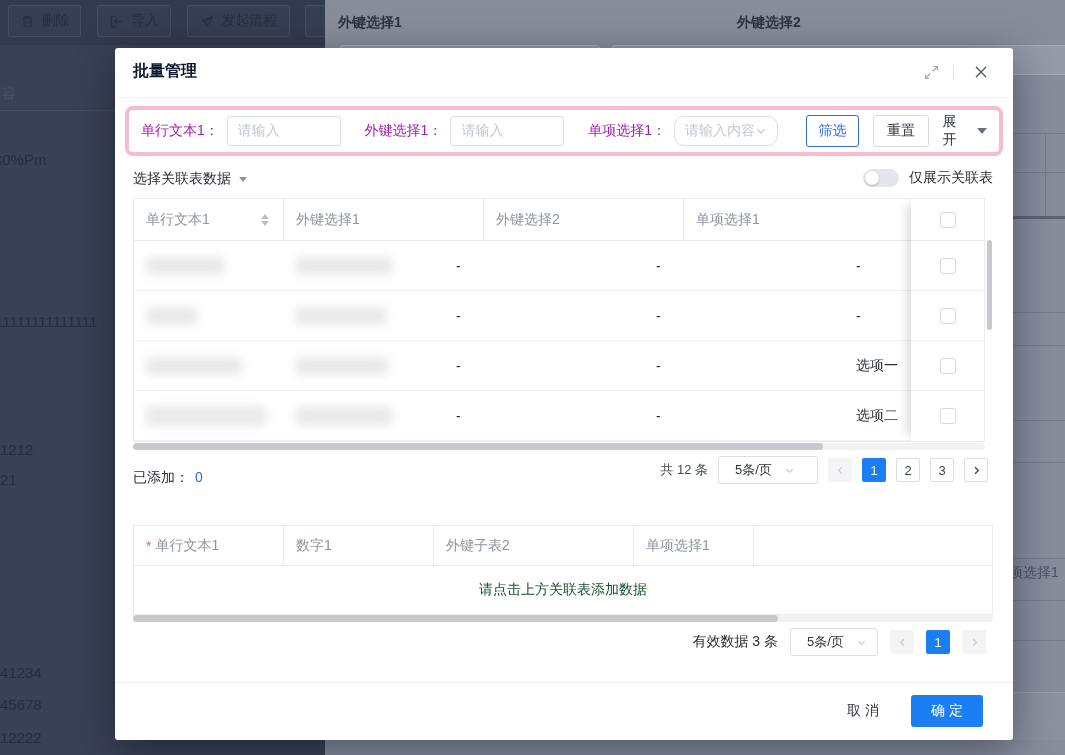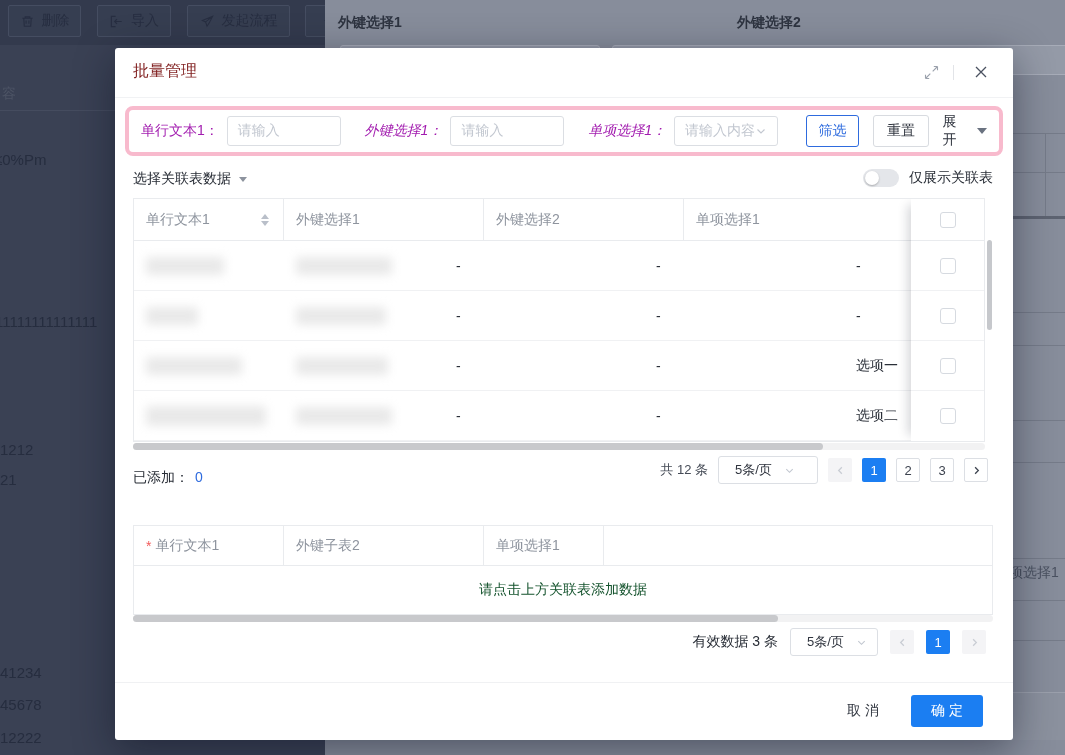--- a/index.html
+++ b/index.html
@@ -18,36 +18,36 @@
   .bg-input { position:absolute; top:45px; height:30px; background:#949aa7; border:1px solid #a7acb8; border-radius:3px; }
   .bg-row-line { position:absolute; left:0; width:740px; height:1px; background:#757b89; }
   .bg-dark-line { position:absolute; left:0; top:216px; width:740px; height:3px; background:#5d6371; }
   .bg-vline { position:absolute; left:720px; top:133px; width:1px; height:83px; background:#757b89; }
   .bg-cell-text { position:absolute; left:684px; top:564px; color:#4a5160; font-size:14px; white-space:nowrap; }
   .bg-footer-block { position:absolute; left:0; top:692px; width:740px; height:48px; background:#8b919e; border-top:1px solid #9ba0ac; }
 
   
   .modal { position:absolute; left:115px; top:48px; width:898px; height:692px; background:#fff; border-radius:3px;
            box-shadow:0 10px 40px rgba(8,14,30,.45); }
-  .m-title { position:absolute; left:18px; top:13px; font-size:16px; font-weight:normal; color:#7f1d1d; }
+  .m-title { position:absolute; left:18px; top:13px; font-size:16px; font-weight:bold; color:#0f172a; }
   .m-headline { position:absolute; left:0; top:49px; width:100%; height:1px; background:#f1f2f4; }
   .hicon { position:absolute; top:14px; width:20px; height:20px; display:flex; align-items:center; justify-content:center; cursor:pointer; }
   .hicon.expand { left:806px; color:#9ba1ac; }
   .hicon.close  { left:856px; color:#4a5160; }
   .hdiv { position:absolute; left:838px; top:17px; width:1px; height:15px; background:#e2e4e8; }
 
   
   .filter-bar { position:absolute; left:10px; top:58px; width:878px; height:50px; border:4px solid #f8bacd; border-radius:8px;
                 display:flex; align-items:center; padding:0 12px; background:#fff; }
   .f-label { font-size:14px; color:#a21caf; white-space:nowrap; }
   .f-input { width:115px; height:30px; border:1px solid #dbdee3; border-radius:3px; display:flex; align-items:center;
              padding:0 10px; margin-left:8px; }
   .f-input .ph { color:#c2c7d0; font-size:14px; white-space:nowrap; }
   .f-input .chev { margin-left:auto; color:#c2c7d0; }
-  .gap28 { margin-left:24px;font-style:italic; }
+  .gap28 { margin-left:24px; }
   .btn { height:32px; border-radius:3px; display:flex; align-items:center; justify-content:center; font-size:14px; background:#fff; cursor:pointer; }
   .btn-filter { width:54px; border:1px solid #2e6bde; color:#2e6bde; margin-left:28px; }
   .btn-reset  { width:56px; border:1px solid #d8dbe0; color:#30353f; margin-left:14px; }
   .expander { margin-left:14px; display:flex; align-items:center; gap:7px; font-size:14px; color:#30353f; cursor:pointer; }
   .tri-dn { width:0; height:0; border-left:5px solid transparent; border-right:5px solid transparent; border-top:6px solid #6a7280; }
 
   
   .rel-left { position:absolute; left:18px; top:122px; display:flex; align-items:center; gap:8px; font-size:14px; color:#272c35; cursor:pointer; }
   .rel-left .tri-dn { border-top-color:#8d939e; border-left-width:4px; border-right-width:4px; border-top-width:5px; }
   .rel-right { position:absolute; right:20px; top:121px; display:flex; align-items:center; gap:10px; }
@@ -200,21 +200,21 @@
   <div class="filter-bar">
     <span class="f-label">单行文本1：</span>
     <div class="f-input">
       <span class="ph">请输入</span>
     </div>
     <span class="f-label gap28">外键选择1：</span>
     <div class="f-input">
       <span class="ph">请输入</span>
     </div>
     <span class="f-label gap28">单项选择1：</span>
-    <div class="f-input" style="width:105px;">
+    <div class="f-input" style="width:105px;border-radius:10px;">
       <span class="ph">请输入内容</span>
       <span class="chev">
           <svg width="12" height="12" viewBox="0 0 12 12" fill="none" stroke="currentColor" stroke-width="1.2">
             <path d="M2.5 4.5L6 8l3.5-3.5"></path>
           </svg>
         </span>
     </div>
     <button class="btn btn-filter">筛选</button>
     <button class="btn btn-reset">重置</button>
     <span class="expander">
@@ -347,20 +347,23 @@
         </svg>
       </span>
   </div>
 
   <div class="t2">
     <div class="t2-head">
       <div class="c d1">
         <span class="req">*</span>
         <span>单行文本1</span>
       </div>
+      <div class="c d2">
+          <span>数字1</span>
+        </div>
       <div class="c d3">
           <span>外键子表2</span>
         </div>
       <div class="c d4">
           <span>单项选择1</span>
         </div>
     </div>
     <div class="t2-empty">请点击上方关联表添加数据</div>
   </div>
   <div class="hscroll-track" style="left:18px;top:567px;width:860px;"></div>

